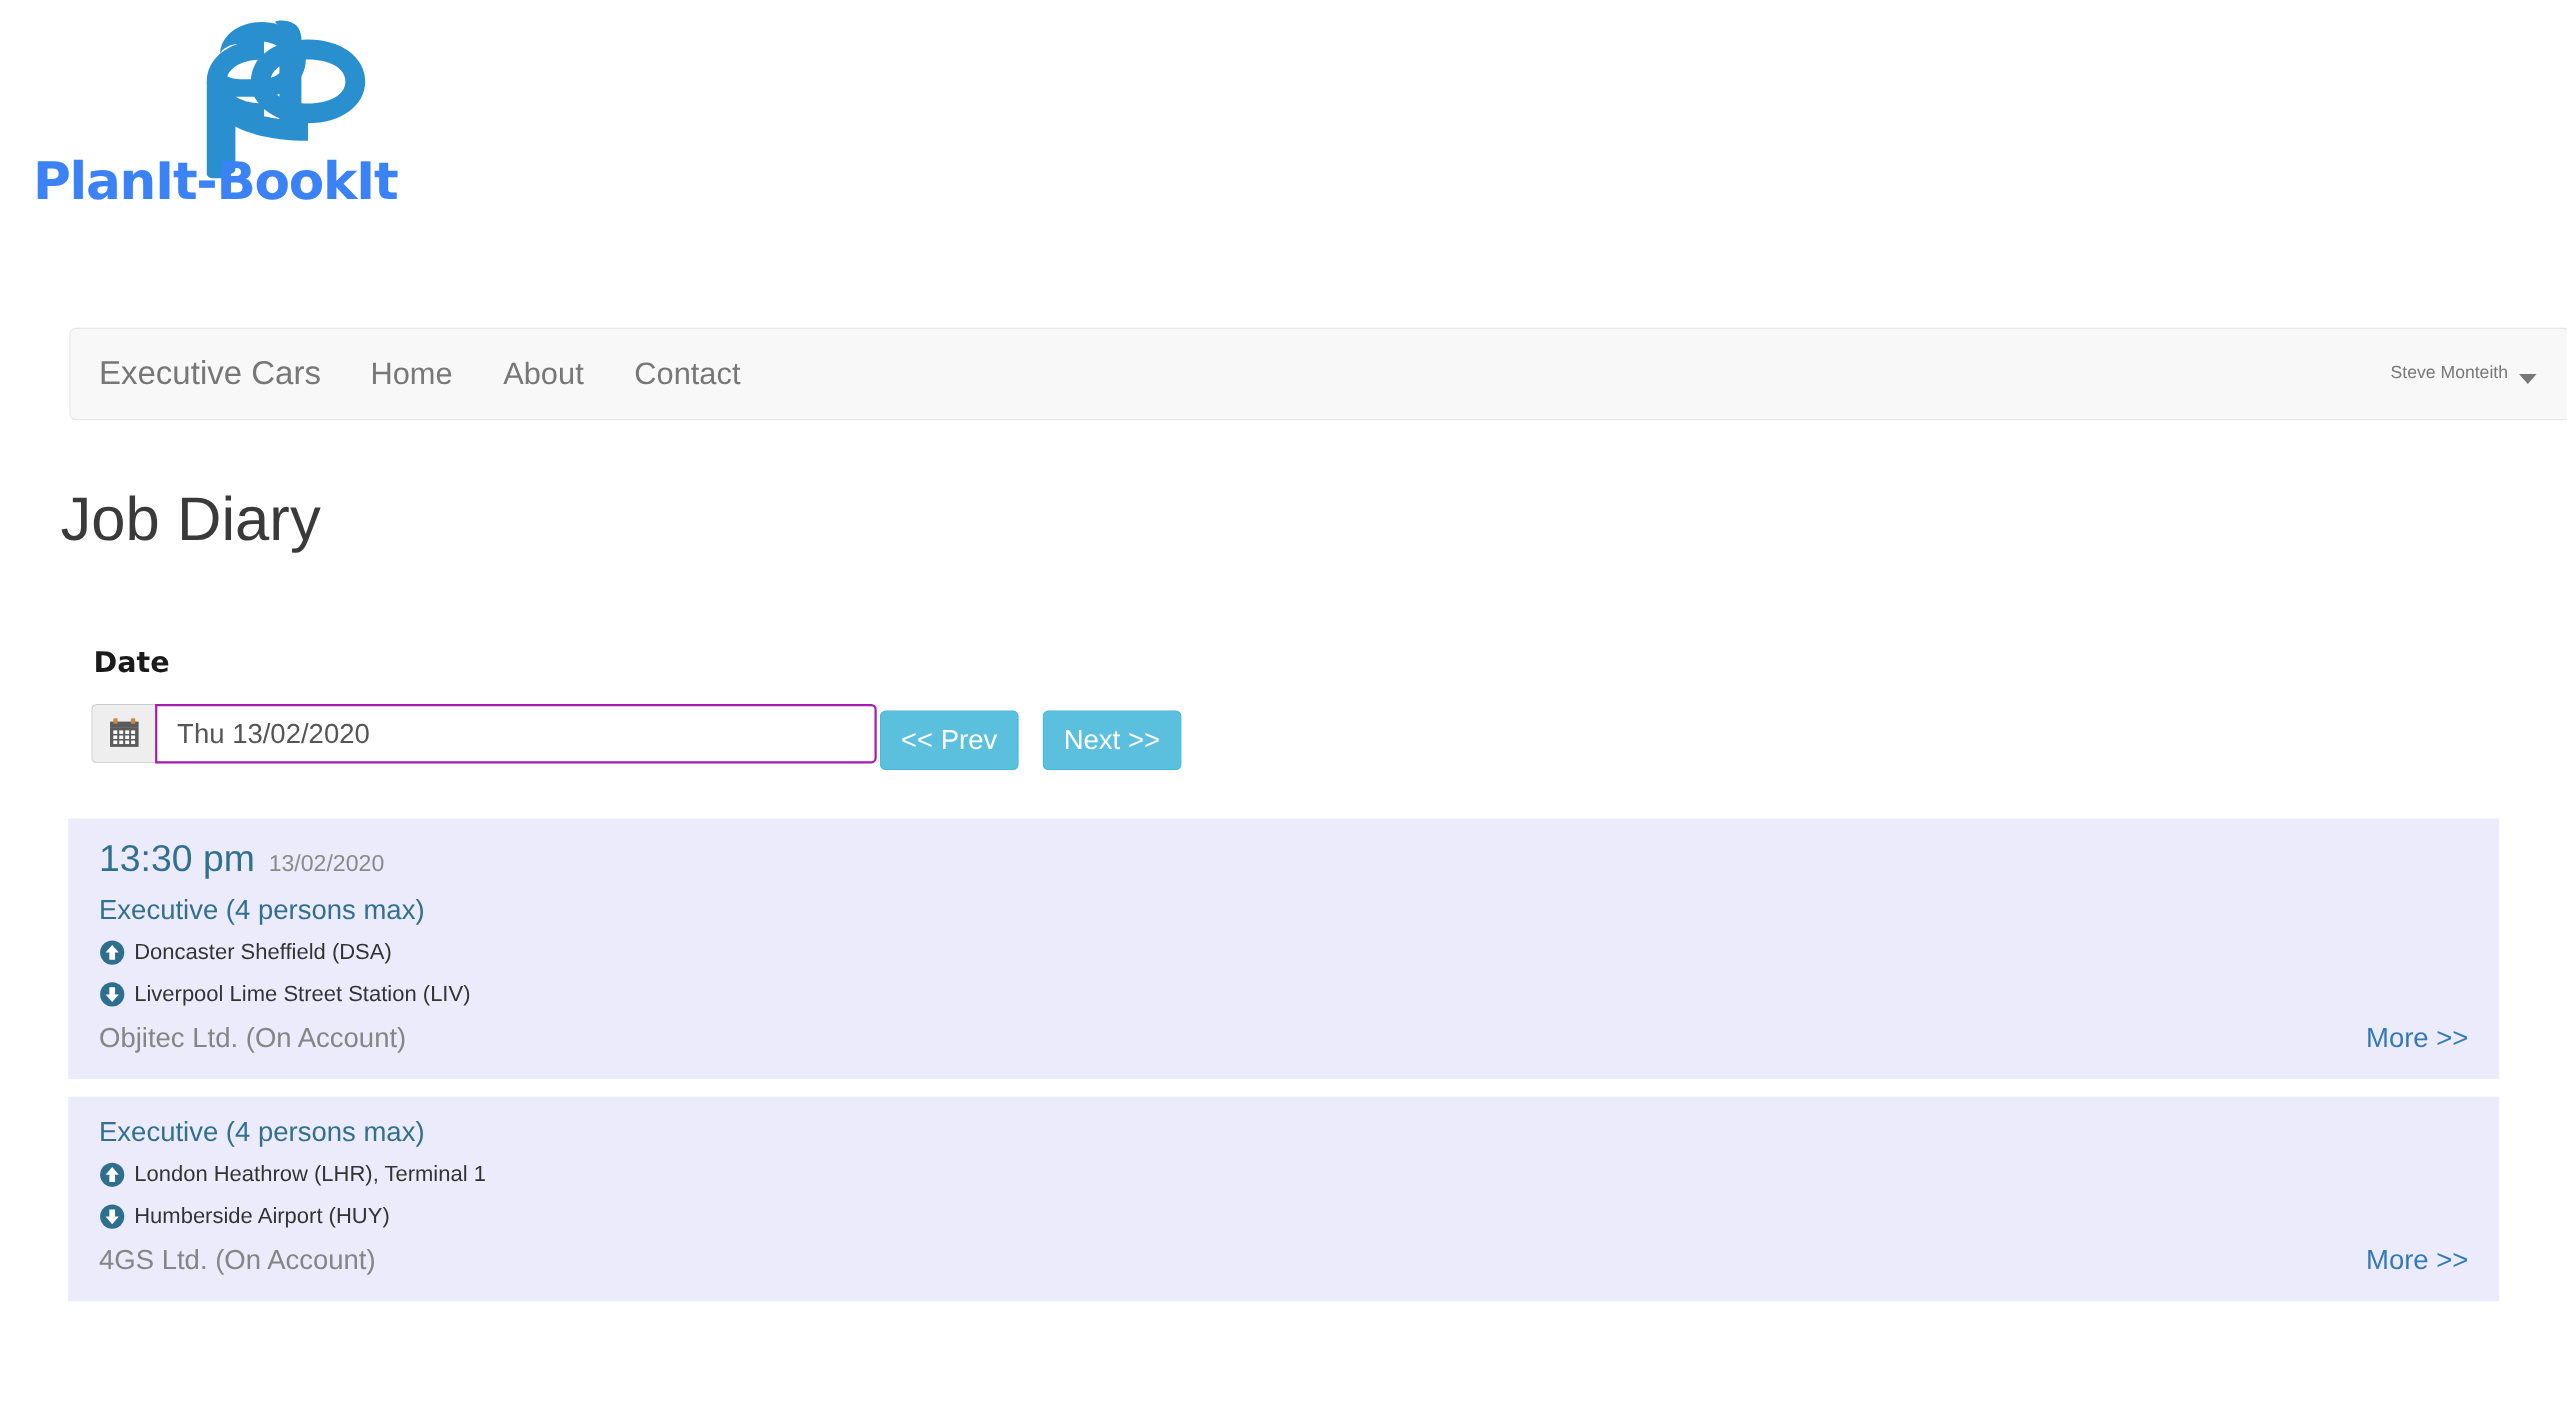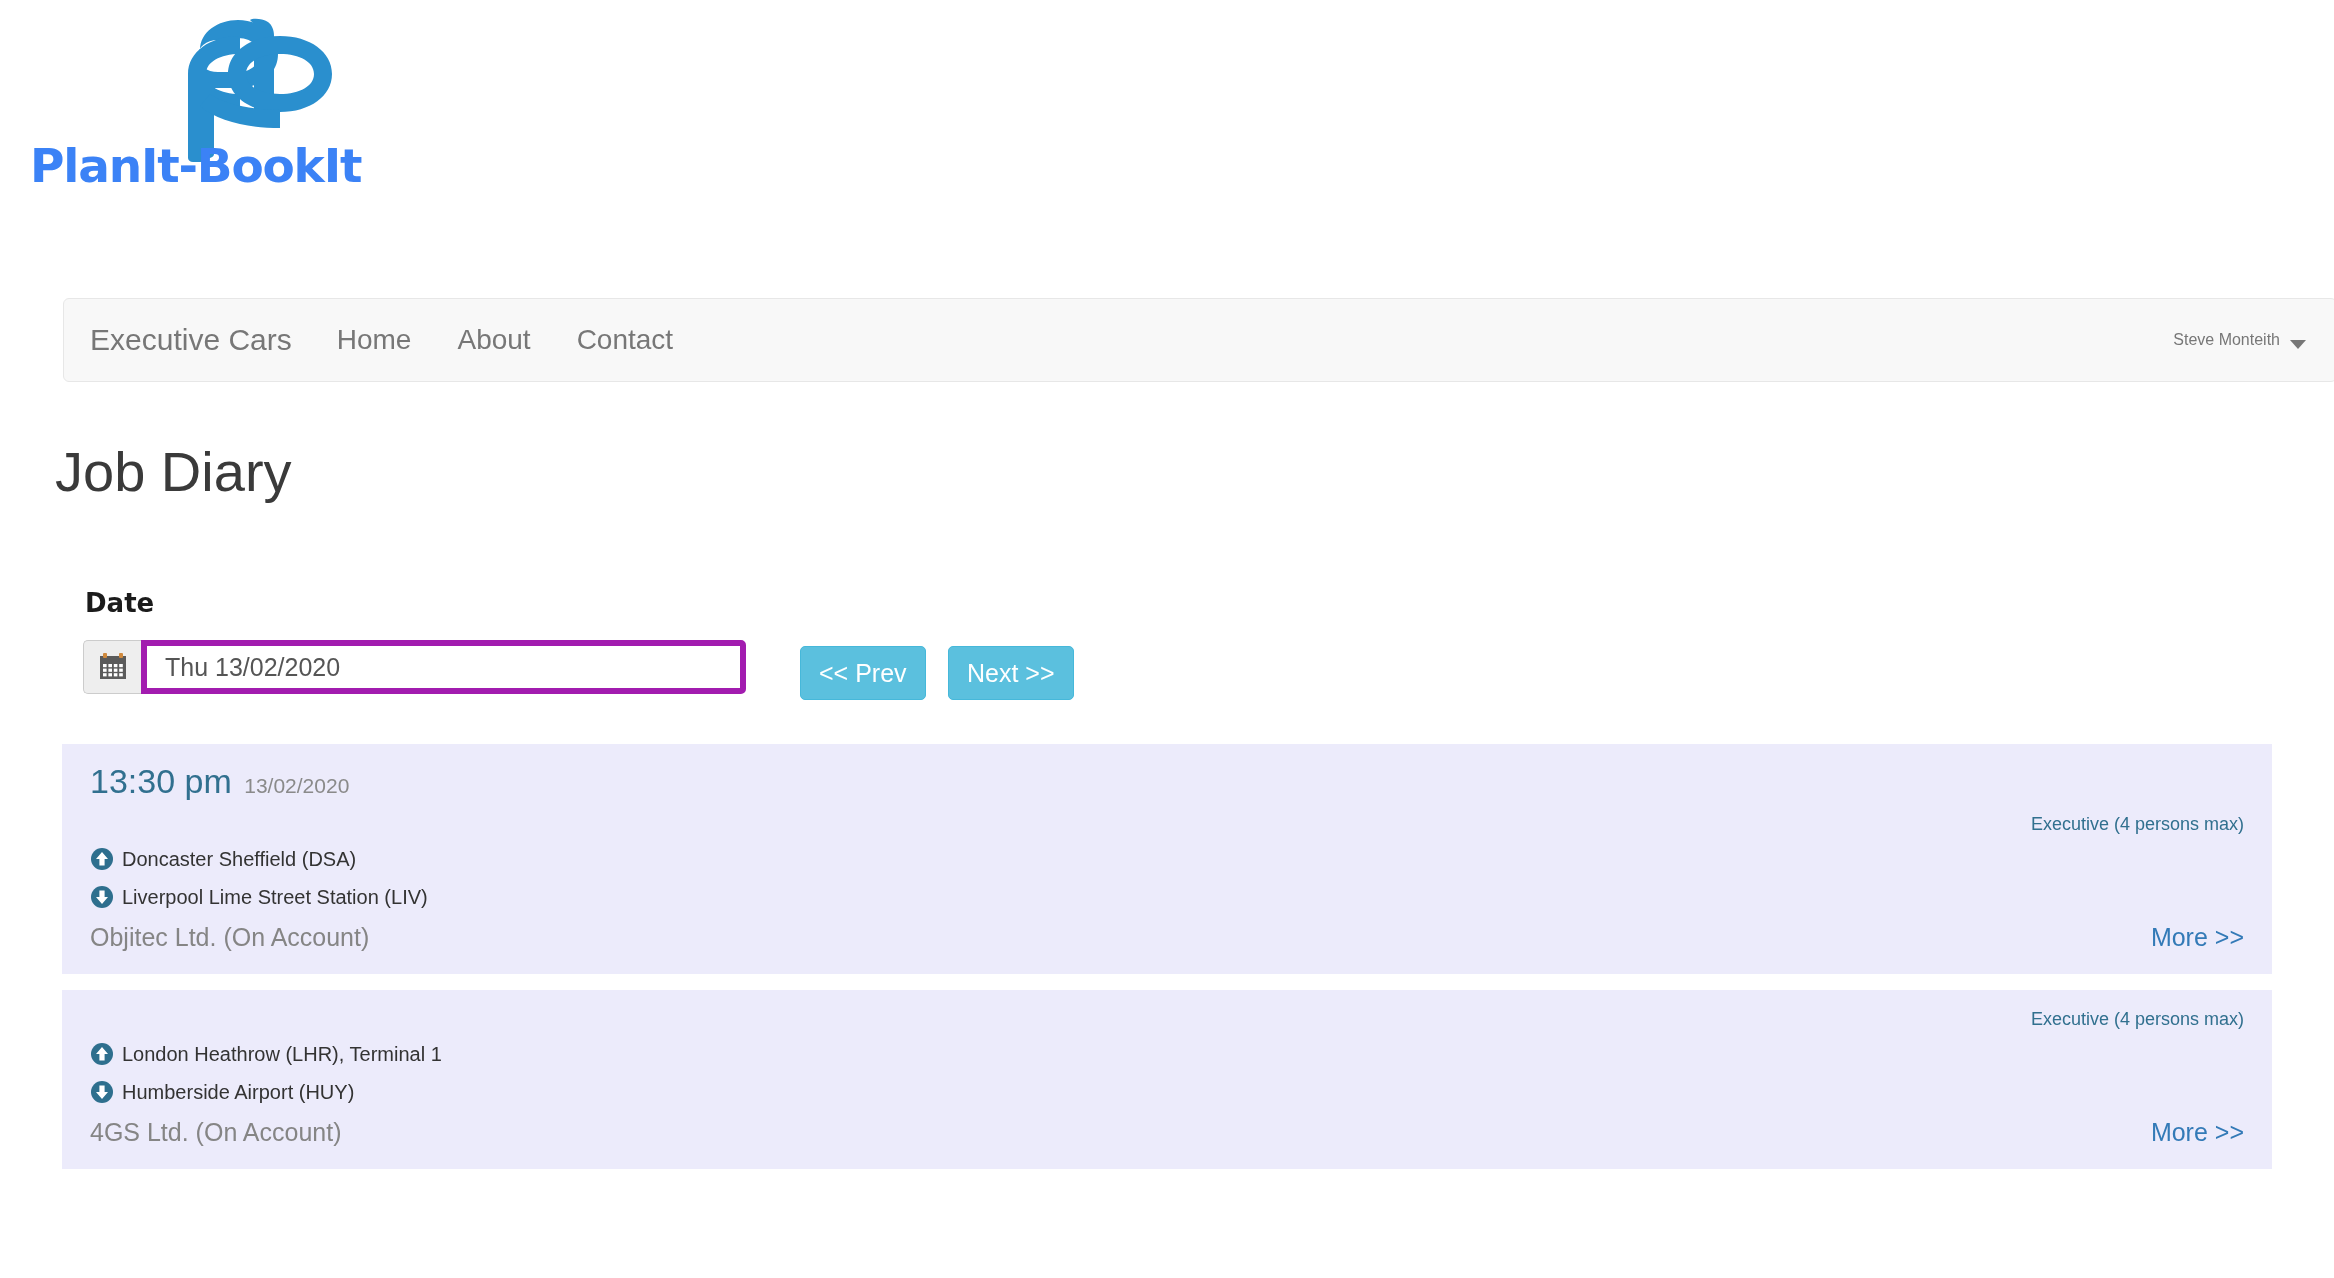--- a/index.html
+++ b/index.html
@@ -126,22 +126,22 @@
     background: #eeeeee;
     border: 1px solid #cccccc;
     border-right: none;
     border-radius: 5px 0 0 5px;
     display: flex;
     align-items: center;
     justify-content: center;
   }
   .cal-icon { display: block; }
   .date-input {
-    width: 605px;
-    border: 6px solid #a21caf;
+    width: 656px;
+    border: 2px solid #a21caf;
     border-radius: 0 5px 5px 0;
     background: #ffffff;
     font-family: "Liberation Sans", sans-serif;
     font-size: 25px;
     color: #555555;
     padding: 0 18px;
     outline: none;
   }
   .btn-nav {
     position: absolute;
@@ -181,26 +181,25 @@
   .job-time {
     font-size: 34px;
     color: #31708f;
   }
   .job-date {
     font-size: 21px;
     color: #8a8a8a;
     margin-left: 8px;
   }
   .job-vehicle {
-    font-size: 18px;
+    font-size: 25px;
     color: #31708f;
     line-height: 1;
     margin-bottom: 14px;
     white-space: nowrap;
-    text-align: right;
   }
   .job-point {
     font-size: 20px;
     color: #333333;
     line-height: 1;
     margin-bottom: 14px;
     display: flex;
     align-items: center;
     white-space: nowrap;
   }

